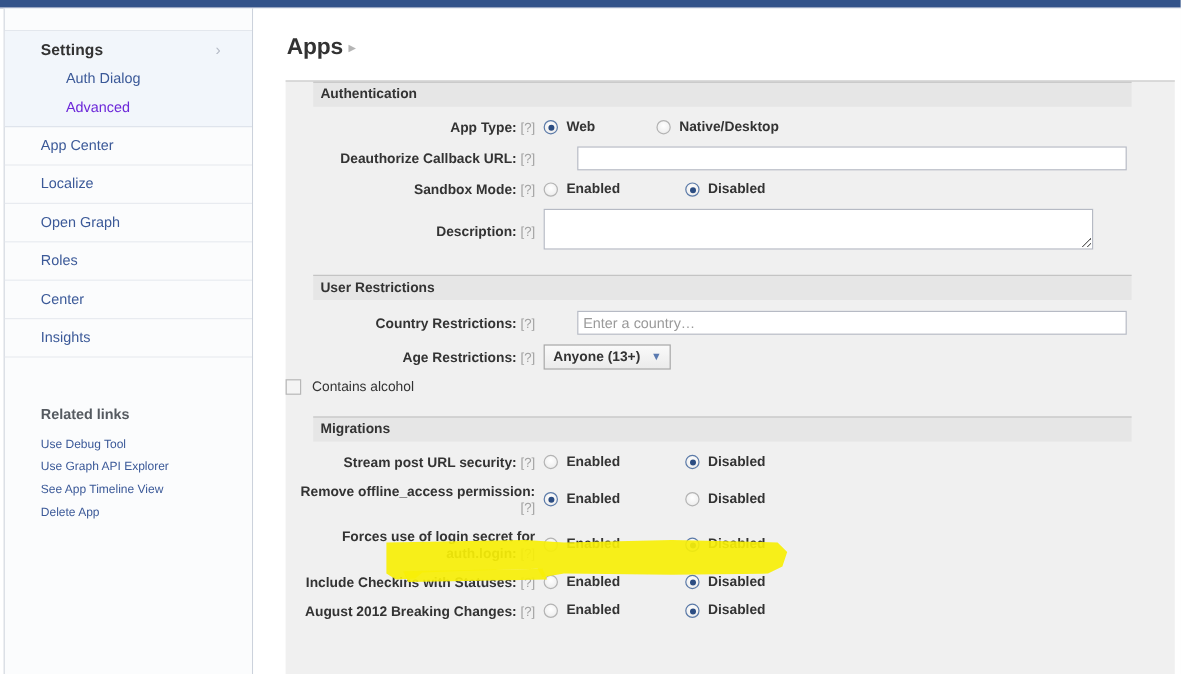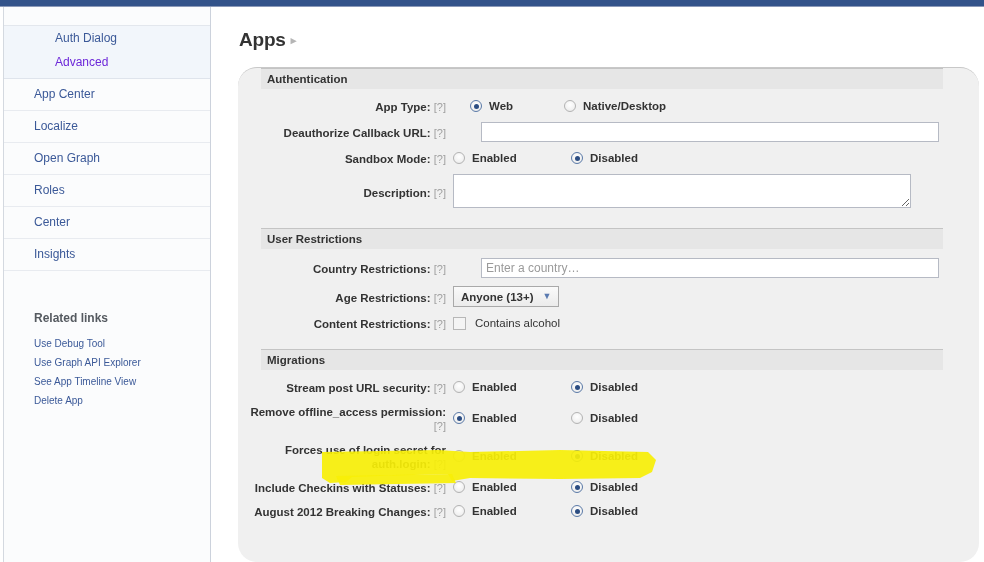--- a/index.html
+++ b/index.html
@@ -133,21 +133,20 @@
 
   #panel {
     position: absolute;
     left: 27px;
     top: 60px;
     width: 741px;
     height: 495px;
     background: #f0f0f0;
     border-top: 1px solid #c8c8c8;
     box-sizing: border-box;
-    border-radius: 19px;
   }
 
   .sec-header {
     margin: 0 0 0 23px;
     width: 682px;
     height: 21px;
     background: #e6e6e6;
     border-top: 1px solid #c4c4c4;
     box-sizing: border-box;
     font-weight: bold;
@@ -207,21 +206,21 @@
     border-color: #5b7aa8;
   }
   .radio-opt.on .dot::after {
     content: "";
     position: absolute;
     left: 2.5px; top: 2.5px;
     width: 5px; height: 5px;
     border-radius: 50%;
     background: #2c4d82;
   }
-  .w1 { width: 66px; margin-left: 17px; }
+  .w1 { width: 66px; }
   .w2 { width: 90px; }
 
   
   input.txt {
     width: 458px;
     height: 20px;
     border: 1px solid #b6bac4;
     background: #ffffff;
     box-sizing: border-box;
     font-family: "Liberation Sans", sans-serif;
@@ -288,20 +287,24 @@
 </head>
 <body>
 
 <div id="topbar"></div>
 <div id="topbar-shadow"></div>
 
 <div id="sidebar">
   <div class="sb-topspacer"></div>
 
   <div id="settings-group">
+    <div class="sb-settings-row">
+      <span class="sb-settings-label">Settings</span>
+      <span class="sb-arrow">›</span>
+    </div>
     <div class="sb-sub">
       <span>Auth Dialog</span>
     </div>
     <div class="sb-sub active">
       <span>Advanced</span>
     </div>
   </div>
 
   <div class="sb-link">
     <span>App Center</span>
@@ -429,24 +432,20 @@
         </div>
         <div class="fctl">
           <div class="sel">
             <span>Anyone (13+)</span>
             <span class="caret">▼</span>
           </div>
         </div>
       </div>
 
       <div class="frow">
-        <div class="flabel">
-          <span>Content Restrictions:</span>
-          <span class="q">[?]</span>
-        </div>
         <div class="fctl">
           <div class="cbrow">
             <span class="cbox"></span>
             <span class="cblabel">Contains alcohol</span>
           </div>
         </div>
       </div>
     </div>
 
     <div class="sec-header">Migrations</div>

